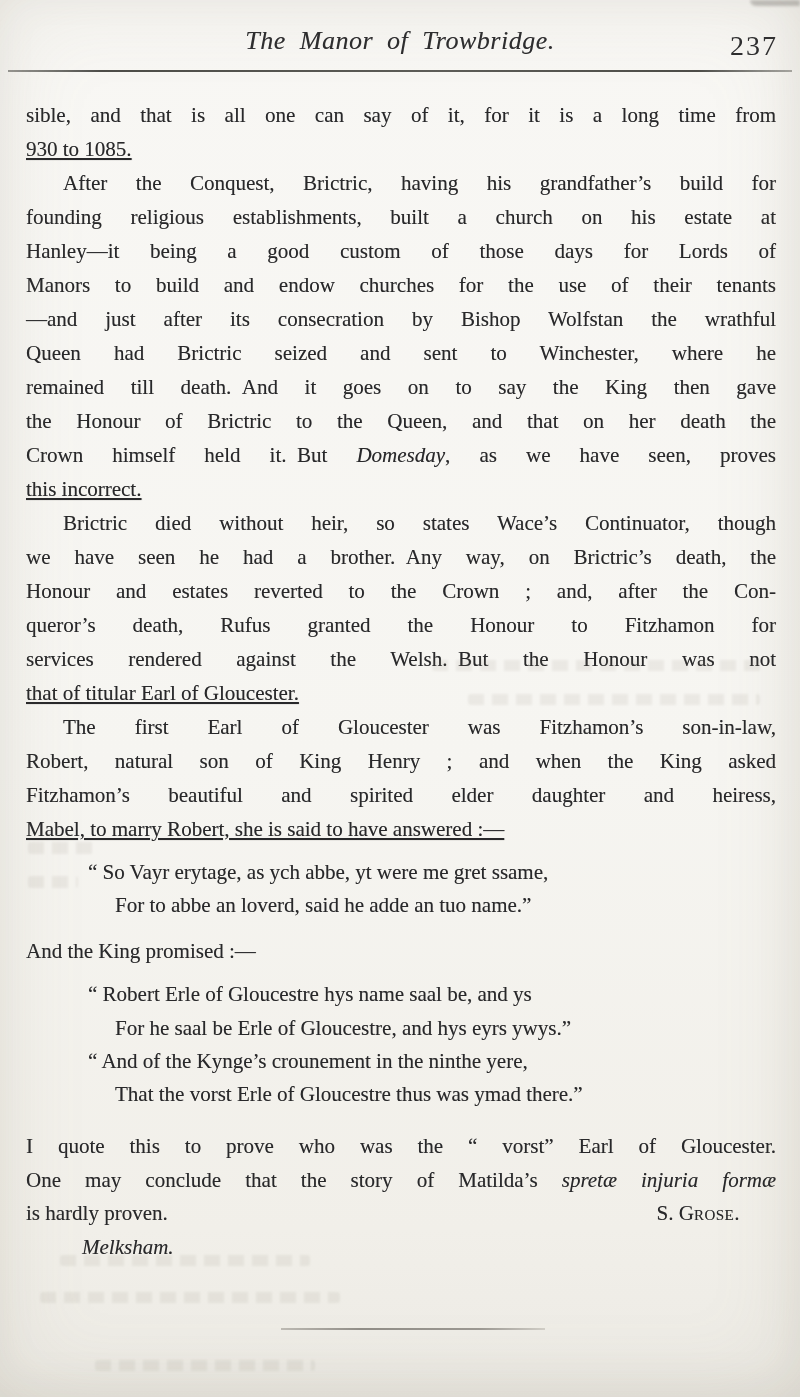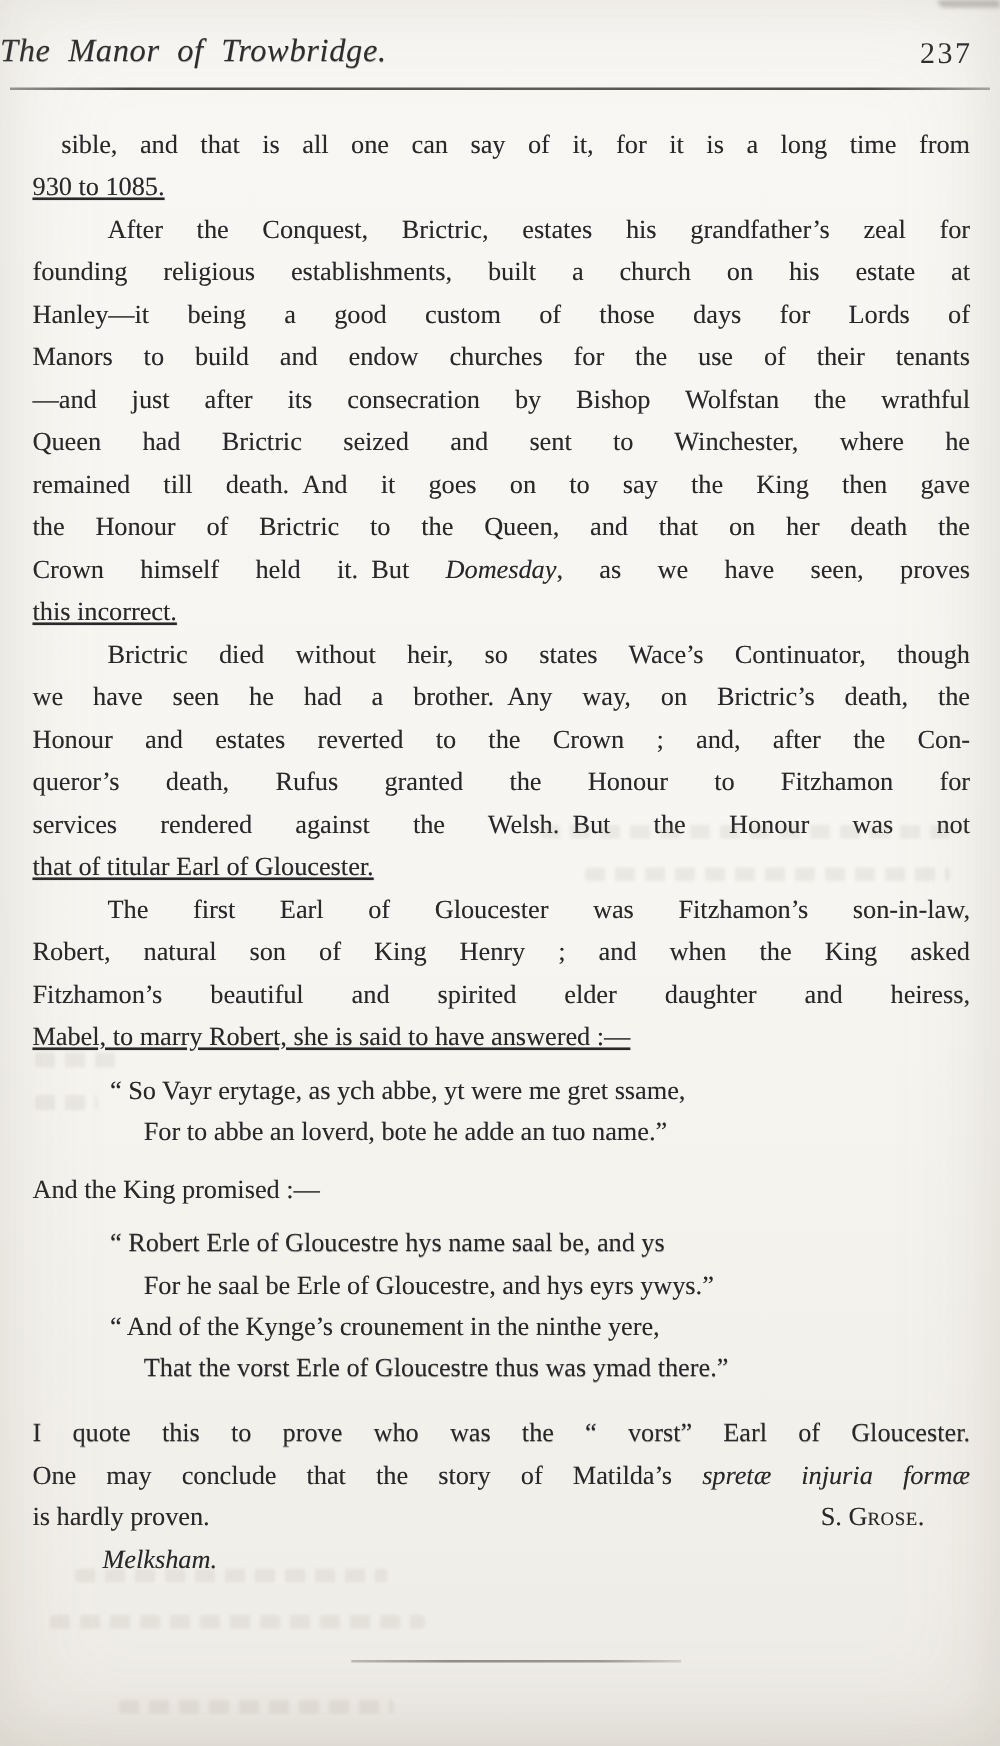--- a/index.html
+++ b/index.html
@@ -13,43 +13,43 @@
     font-family:"Liberation Serif","DejaVu Serif",serif;
     color:#28282a;
   }
   .page::after{
     content:"";position:absolute;inset:0;pointer-events:none;
     box-shadow:inset 0 0 90px rgba(150,140,120,.14), inset -4px -10px 40px rgba(140,130,110,.10);
   }
   
   .running-head{position:relative;height:34px;padding-top:26px;}
   .head-title{
-    
+    text-align:center;
     font-style:italic;font-size:26px;line-height:30px;
     word-spacing:7px;letter-spacing:.5px;color:#2c2c2e;
     text-shadow:.2px .2px 0 rgba(40,40,40,.35);
   }
   .page-number{
     position:absolute;top:30px;right:22px;
-    font-size:24px;letter-spacing:2px;color:#2c2c2e;
+    font-size:28px;letter-spacing:2px;color:#2c2c2e;
     font-feature-settings:"onum" 1;
   }
   .head-rule{
     height:2px;margin:10px 8px 0 8px;border:0;
     background:linear-gradient(90deg,rgba(70,70,66,.55),rgba(58,58,54,.9) 12%,rgba(66,66,62,.85) 55%,rgba(58,58,54,.9) 88%,rgba(90,90,86,.5));
   }
   
   .body-text{
     margin:26px 24px 0 26px;width:750px;
     font-size:21px;line-height:34px;
     text-shadow:.2px .2px 0 rgba(40,40,40,.38);
     font-feature-settings:"onum" 1;
   }
   .line{text-align:justify;text-align-last:justify;}
-  .block.para .line:first-child{text-indent:37px;margin-left:23px;}
+  .block.para .line:first-child{text-indent:37px;}
   .block.noindent .line:first-child{text-indent:0;}
   .block.para .line:last-child{text-align-last:left;text-decoration:underline;}
   .block.verse{margin:10px 0 0 62px;line-height:33.2px;}
   .block.verse .line{text-align:center;text-align-last:left;}
   .block.verse .line:nth-child(even){margin-left:27px;}
   .block.aside{margin-top:12px;}
   .block.aside .line{text-align:center;text-align-last:left;}
   .block.closing{margin-top:19px;line-height:33.5px;}
   .block.closing .line{text-align-last:justify;}
   .block.sig{line-height:33.5px;}
@@ -82,21 +82,21 @@
   </div>
 
   <div class="head-rule"></div>
 
   <div class="body-text">
       <div class="block para noindent">
         <div class="line"><span>sible, and that is all one can say of it, for it is a long time from</span></div>
         <div class="line"><span>930 to 1085.</span></div>
       </div>
       <div class="block para">
-        <div class="line"><span>After the Conquest, Brictric, estates his grandfather’s zeal for</span></div>
+        <div class="line"><span>After the Conquest, Brictric, having his grandfather’s build for</span></div>
         <div class="line"><span>founding religious establishments, built a church on his estate at</span></div>
         <div class="line"><span>Hanley—it being a good custom of those days for Lords of</span></div>
         <div class="line"><span>Manors to build and endow churches for the use of their tenants</span></div>
         <div class="line"><span>—and just after its consecration by Bishop Wolfstan the wrathful</span></div>
         <div class="line"><span>Queen had Brictric seized and sent to Winchester, where he</span></div>
         <div class="line"><span>remained till death. And it goes on to say the King then gave</span></div>
         <div class="line"><span>the Honour of Brictric to the Queen, and that on her death the</span></div>
         <div class="line"><span>Crown himself held it. But </span><span class="it">Domesday</span><span>, as we have seen, proves</span></div>
         <div class="line"><span>this incorrect.</span></div>
       </div>
@@ -109,21 +109,21 @@
         <div class="line"><span>that of titular Earl of Gloucester.</span></div>
       </div>
       <div class="block para">
         <div class="line"><span>The first Earl of Gloucester was Fitzhamon’s son-in-law,</span></div>
         <div class="line"><span>Robert, natural son of King Henry ; and when the King asked</span></div>
         <div class="line"><span>Fitzhamon’s beautiful and spirited elder daughter and heiress,</span></div>
         <div class="line"><span>Mabel, to marry Robert, she is said to have answered :—</span></div>
       </div>
       <div class="block verse">
         <div class="line"><span>“ So Vayr erytage, as ych abbe, yt were me gret ssame,</span></div>
-        <div class="line"><span>For to abbe an loverd, bote he adde an tuo name.”</span></div>
+        <div class="line"><span>For to abbe an loverd, said he adde an tuo name.”</span></div>
       </div>
       <div class="block aside">
         <div class="line"><span>And the King promised :—</span></div>
       </div>
       <div class="block verse">
         <div class="line"><span>“ Robert Erle of Gloucestre hys name saal be, and ys</span></div>
         <div class="line"><span>For he saal be Erle of Gloucestre, and hys eyrs ywys.”</span></div>
         <div class="line"><span>“ And of the Kynge’s crounement in the ninthe yere,</span></div>
         <div class="line"><span>That the vorst Erle of Gloucestre thus was ymad there.”</span></div>
       </div>

